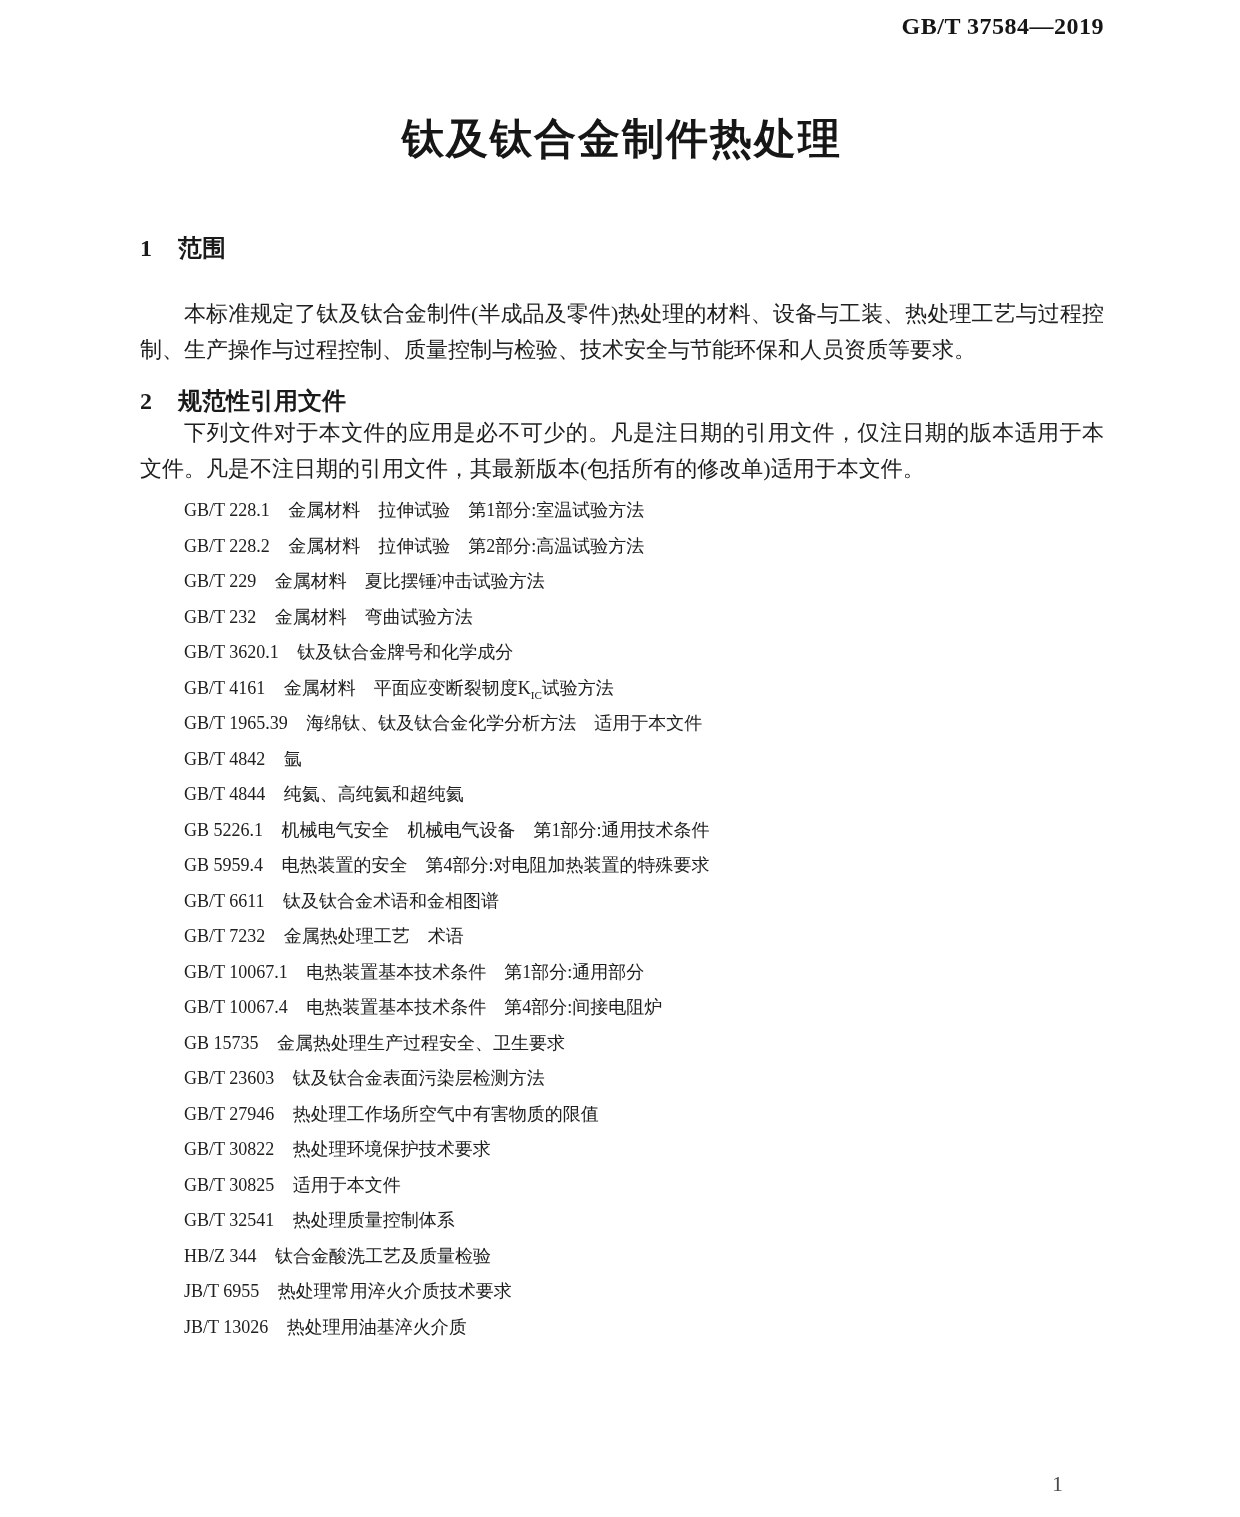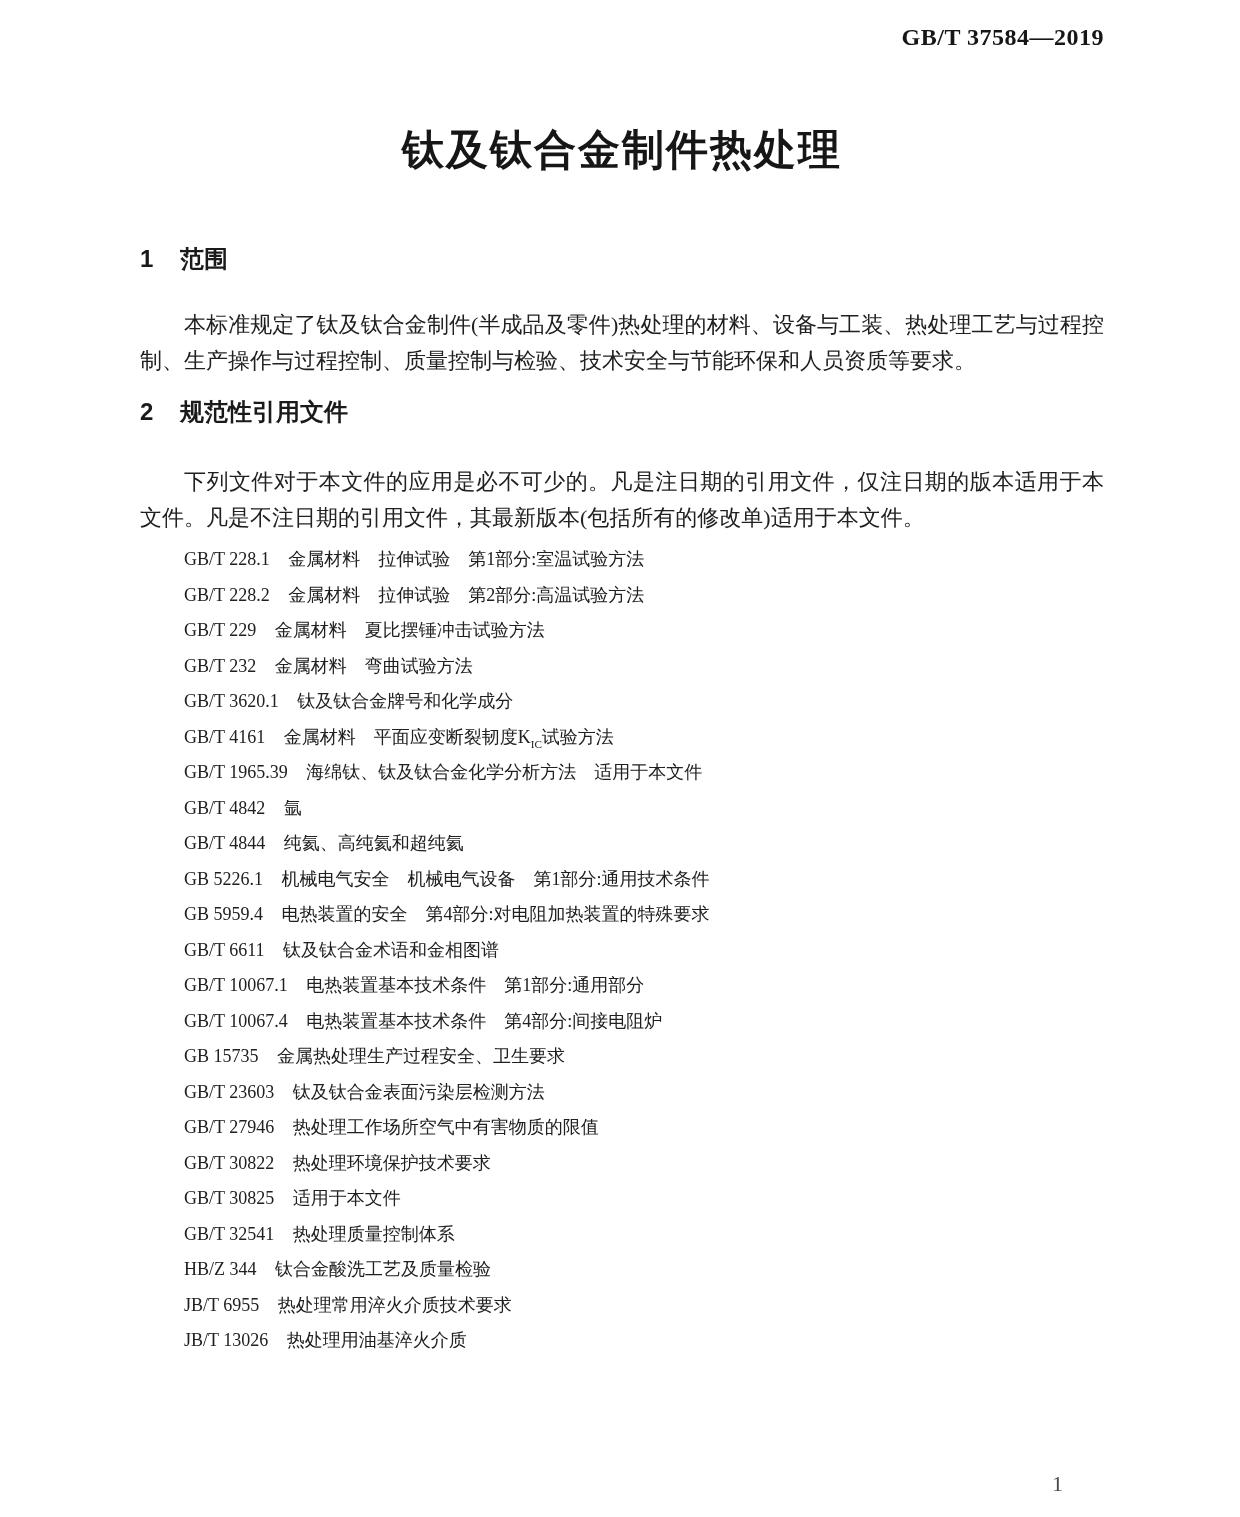--- a/index.html
+++ b/index.html
@@ -16,59 +16,59 @@
     color: #1e1e1e;
     overflow: hidden;
   }
   .content {
     position: absolute;
     left: 140px;
     top: 0;
     width: 964px;
   }
   .std-number {
-    padding-top: 22px;
+    padding-top: 11px;
     text-align: right;
     font-weight: bold;
     font-size: 24px;
     line-height: 30px;
     letter-spacing: 0.5px;
     color: #161616;
   }
   .doc-title {
     margin: 77px 0 0 0;
     text-align: center;
     font-family: "Liberation Sans", "DejaVu Sans", sans-serif;
     font-weight: bold;
     font-size: 42px;
     line-height: 42px;
     letter-spacing: 2px;
     color: #161616;
   }
   .sec-heading {
     margin: 0;
-    font-family: Liberation Sans, sans-serif;
+    font-family: Liberation Serif, serif;
     font-weight: bold;
     font-size: 24px;
     line-height: 28px;
     color: #1a1a1a;
   }
   .sec-heading .sec-num { margin-right: 20px; }
   .sec-scope { margin-top: 74px; }
   .sec-refs  { margin-top: 19px; }
   .body-para {
     margin: 0;
     font-size: 22px;
     line-height: 36px;
     text-indent: 2em;
     text-align: justify;
     color: #202020;
   }
   .paragraphs { margin-top: 34px; }
-  .refs-intro { margin-top: 38px; }
+  .refs-intro { }
   .ref-list {
     list-style: none;
     margin: 6px 0 0 0;
     padding: 0 0 0 44px;
   }
   .ref-item {
     font-size: 18px;
     line-height: 35.5px;
     white-space: nowrap;
     color: #202020;
@@ -153,20 +153,24 @@
       </li>
         <li class="ref-item">
         <span class="ref-code">GB 5959.4</span>
         <span class="ref-title">电热装置的安全　第4部分:对电阻加热装置的特殊要求</span>
       </li>
         <li class="ref-item">
         <span class="ref-code">GB/T 6611</span>
         <span class="ref-title">钛及钛合金术语和金相图谱</span>
       </li>
         <li class="ref-item">
+        <span class="ref-code">GB/T 7232</span>
+        <span class="ref-title">金属热处理工艺　术语</span>
+      </li>
+        <li class="ref-item">
         <span class="ref-code">GB/T 10067.1</span>
         <span class="ref-title">电热装置基本技术条件　第1部分:通用部分</span>
       </li>
         <li class="ref-item">
         <span class="ref-code">GB/T 10067.4</span>
         <span class="ref-title">电热装置基本技术条件　第4部分:间接电阻炉</span>
       </li>
         <li class="ref-item">
         <span class="ref-code">GB 15735</span>
         <span class="ref-title">金属热处理生产过程安全、卫生要求</span>

